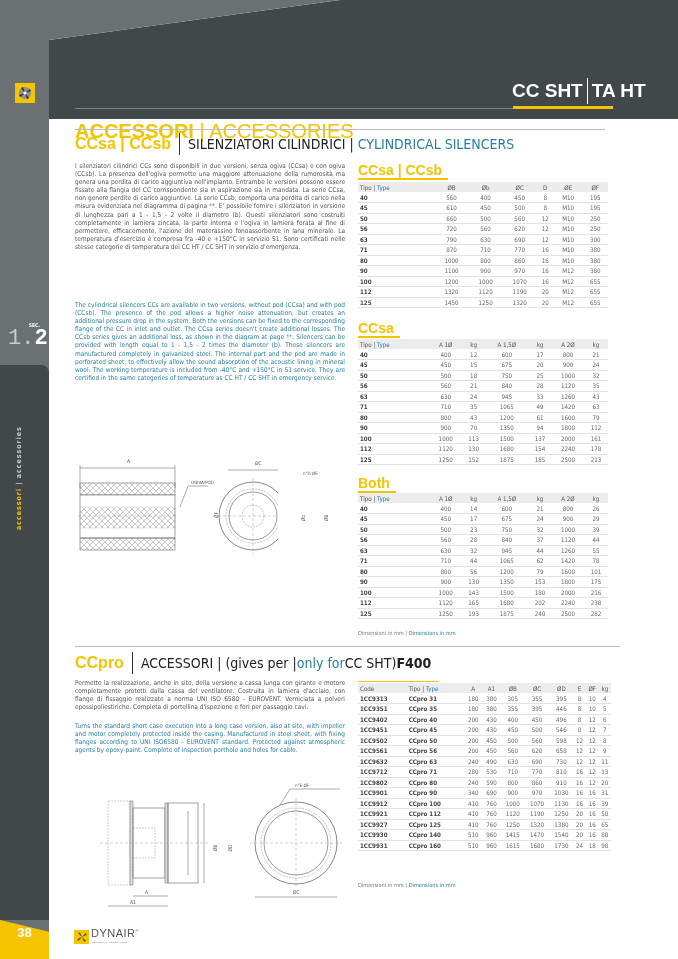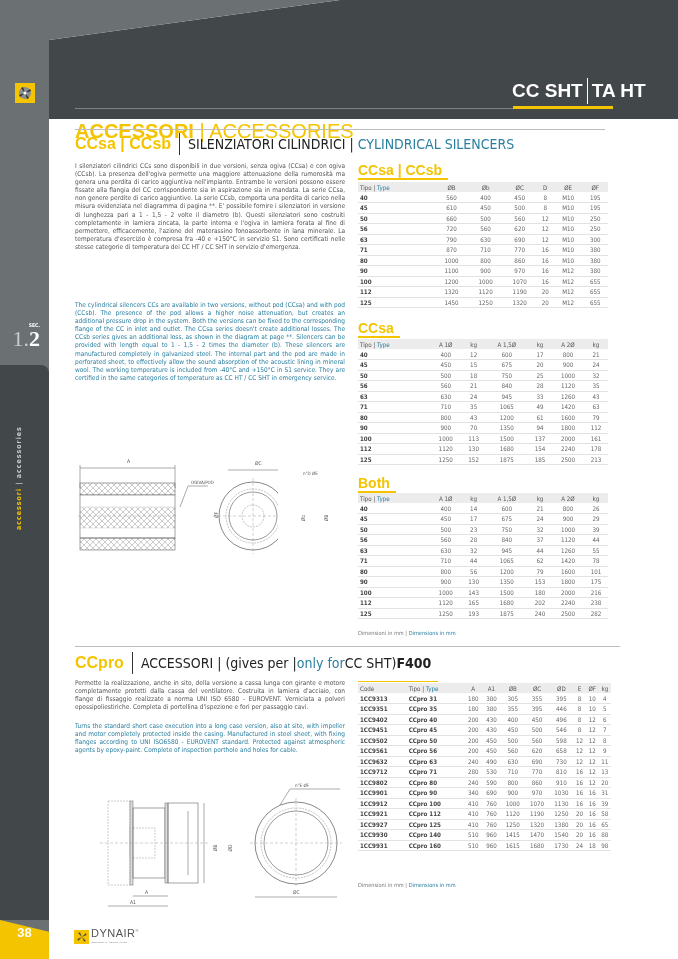--- a/index.html
+++ b/index.html
@@ -6,21 +6,21 @@
   html, body { width: 678px; height: 959px; overflow: hidden; background: #ffffff; }
   body { position: relative; font-family: "DejaVu Sans Condensed", "Liberation Sans Narrow", "Liberation Sans", sans-serif; color: #444; }
 
   
   .left-strip { position: absolute; left: 0; top: 0; width: 49px; height: 959px; background: #6b7073; }
   .left-strip .dark { position: absolute; left: 0; top: 365px; width: 49px; height: 555px; background: #42474a; border-radius: 0 8px 0 0; }
   .left-strip .yellow { position: absolute; left: 0; top: 920px; width: 49px; height: 39px; background: #f5c400; clip-path: polygon(0 0, 100% 30%, 100% 100%, 0 100%); }
   .page-num { position: absolute; left: 0; width: 49px; top: 925px; text-align: center; color: #fff; font-weight: bold; font-size: 13px; font-family: "Liberation Sans Narrow", "Liberation Sans", sans-serif; }
   .sec-tag { position: absolute; left: 8px; top: 322px; color: #fff; text-align: right; width: 32px; }
   .sec-tag .sm { font-size: 5px; display: block; font-weight: bold; }
-  .sec-tag .big { font-size: 22px; font-weight: bold; line-height: 22px; font-family: Liberation Serif, serif; }
+  .sec-tag .big { font-size: 22px; font-weight: bold; line-height: 22px; font-family: Liberation Mono, monospace; }
   .sec-tag .big .one { color: #c9cccd; font-weight: normal; }
   .vertical-label { position: absolute; left: 15px; top: 420px; transform-origin: left top; transform: rotate(-90deg) translate(-110px, 0); font-size: 7px; letter-spacing: 1px; color: #c9cccd; white-space: nowrap; font-weight: bold; }
   .vertical-label .y { color: #f5c400; }
   .side-icon { position: absolute; left: 15px; top: 83px; width: 20px; height: 20px; background: #f5c400; display: flex; align-items: center; justify-content: center; }
 
   
   .header-bg { position: absolute; left: 49px; top: 0; width: 629px; height: 119px; background: #42474a; clip-path: polygon(0 40px, 291px 0, 100% 0, 100% 100%, 0 100%); }
   .header-top { position: absolute; left: 49px; top: 0; width: 629px; height: 40px; background: #6b7073; clip-path: polygon(0 0, 291px 0, 0 40px); }
   .header-title { position: absolute; left: 75px; top: 80px; font-size: 20px; font-family: "Liberation Sans Narrow", "Liberation Sans", sans-serif; color: #f5c400; margin-top: 40px; }
   .header-title b { font-weight: bold; }

